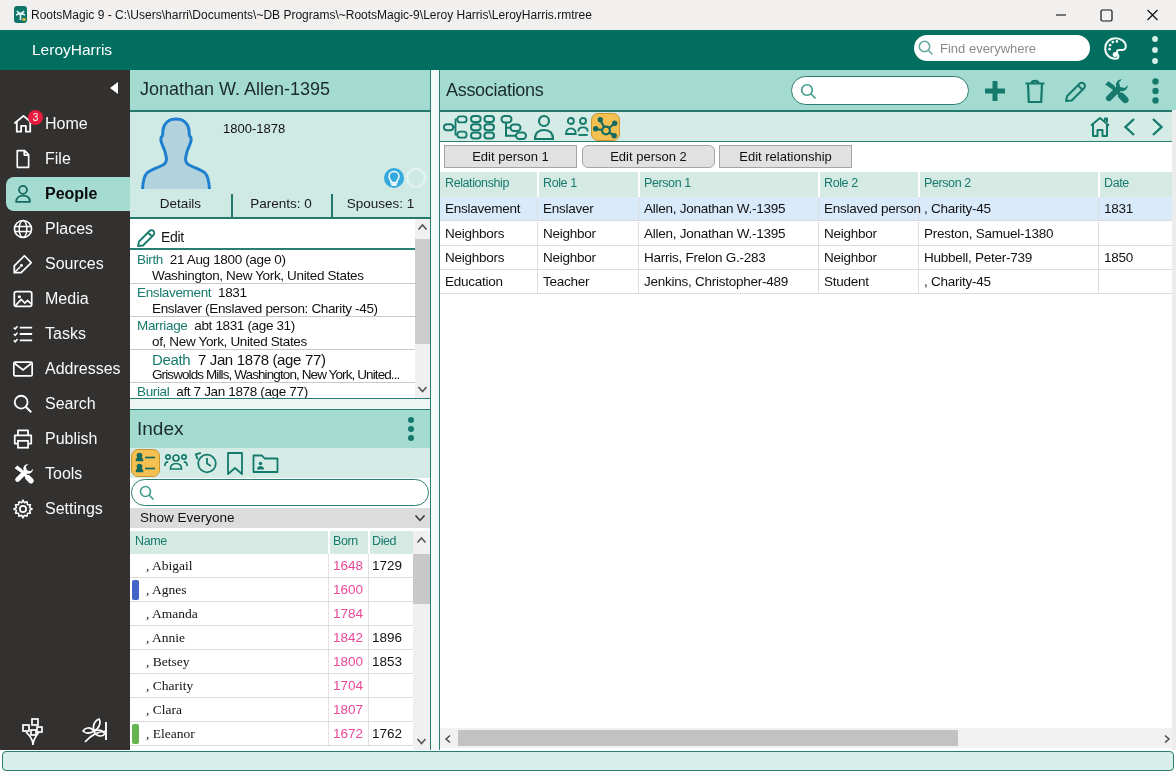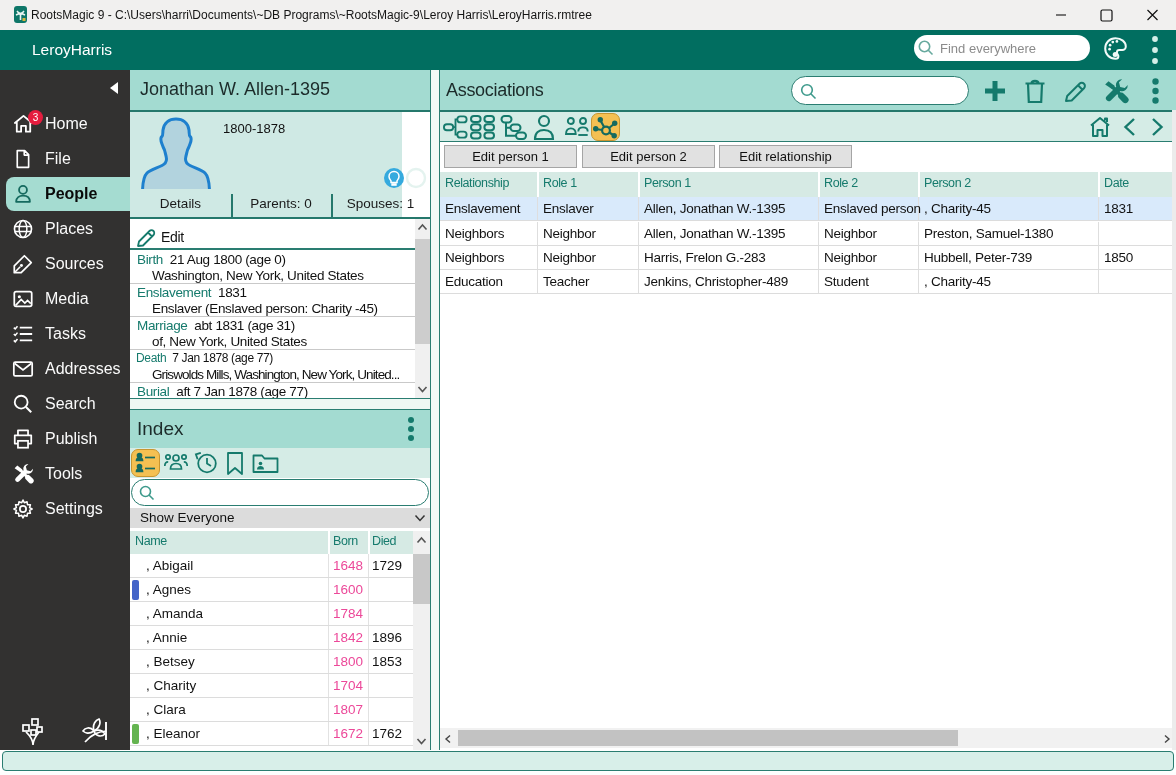--- a/index.html
+++ b/index.html
@@ -15,21 +15,21 @@
 #findtext{left:940px;top:11px;font-size:13px;color:#8b8b8b;}
 
 #sidebar{left:0;top:70px;width:130px;height:680px;background:#323130;}
 .nav{left:0;width:130px;height:35px;}
 .nav .lbl{position:absolute;left:45px;top:50%;transform:translateY(-50%);font-size:16px;color:#fafafa;}
 .nav svg{position:absolute;left:12px;top:50%;transform:translateY(-50%);}
 #selpill{left:6px;top:107px;width:124px;height:34px;background:#a5dcd1;border-radius:8px 0 0 8px;}
 
 #midhead{left:130px;top:70px;width:300px;height:42px;background:#a3dbd1;border-bottom:2px solid #25786c;box-sizing:border-box;}
 #midname{left:140px;top:80px;font-size:18px;color:#1c2b2a;}
-#midbody{left:130px;top:112px;width:272px;height:107px;background:#cfe9e4;}
+#midbody{left:130px;top:112px;width:300px;height:107px;background:#cfe9e4;}
 #tabline{left:130px;top:217px;width:300px;height:2px;background:#25786c;}
 #facts{left:130px;top:219px;width:300px;height:179px;background:#fff;overflow:hidden;white-space:nowrap;letter-spacing:-0.35px;}
 #splitrow{left:130px;top:398px;width:300px;height:12px;background:#eef7f3;border-top:1.5px solid #2a7d71;border-bottom:1.5px solid #2a7d71;box-sizing:border-box;}
 
 #idxhead{left:130px;top:410px;width:300px;height:38px;background:#a3dbd1;}
 #idxbar{left:130px;top:448px;width:300px;height:30px;background:#d5ece6;}
 #idxsearch{left:131px;top:479px;width:298px;height:27px;background:#fff;border:1.5px solid #2a7d71;border-radius:14px;}
 #idxdrop{left:130px;top:508px;width:300px;height:20px;background:#dcdcdc;}
 #idxtablehead{left:130px;top:531px;width:283px;height:23px;background:#d6eae4;}
 #idxrows{left:130px;top:554px;width:283px;height:196px;background:#fff;}
@@ -46,21 +46,21 @@
 .rprow{left:440px;width:732px;height:24px;background:#fff;border-bottom:1px solid #dcdcdc;}
 .hcell{position:absolute;top:4px;font-size:12.5px;letter-spacing:-0.4px;color:#157a6c;}
 .rcell{position:absolute;top:4px;font-size:13.5px;letter-spacing:-0.25px;color:#121212;}
 #hscroll{left:440px;top:728px;width:736px;height:20px;background:#f1f1f1;}
 #rightedge{left:1172px;top:110px;width:4px;height:640px;background:#ececec;}
 
 #statusbar{left:2px;top:751px;width:1172px;height:20px;background:#d8efe9;border:1.5px solid #2a7d71;border-radius:4px;}
 #bottomsliver{left:0;top:772px;width:1176px;height:3px;background:#fdfdfd;}
 .teal{color:#157a6c;}
 .irow{position:relative;width:283px;height:24px;border-bottom:1px solid #dcdcdc;background:#fff;}
-.irow .nm{position:absolute;left:16px;top:4px;font-size:13.5px;color:#121212;}
+.irow .nm{position:absolute;left:16px;top:4px;font-size:13.5px;color:#121212;font-family:Liberation Serif, serif;}
 .irow .bn{position:absolute;left:203px;top:4px;font-size:13.5px;color:#ec4899;}
 .irow .dd{position:absolute;left:242px;top:4px;font-size:13.5px;color:#121212;}
 .irow .tag{position:absolute;left:2px;top:2px;width:7px;height:20px;border-radius:2px;}
 .irow:before{content:"";position:absolute;left:198px;top:0;width:1px;height:23px;background:#e2e2e2;}
 .irow:after{content:"";position:absolute;left:238px;top:0;width:1px;height:23px;background:#e2e2e2;}
 .vsep{position:absolute;top:0;width:2px;height:25px;background:#fff;}
 .rprow .vsep2{position:absolute;top:0;width:1px;height:23px;background:#dedede;}
 </style>
 </head>
 <body>
@@ -243,21 +243,21 @@
   <div class="abs" style="left:0;top:29px;width:285px;height:1.5px;background:#2a7d71"></div>
   <div class="abs" style="left:7px;top:33px;font-size:13.5px"><span class="teal">Birth</span>&nbsp; <span style="color:#111">21 Aug 1800 (age 0)</span></div>
   <div class="abs" style="left:22px;top:49px;font-size:13.5px;color:#111">Washington, New York, United States</div>
   <div class="abs" style="left:0;top:64px;width:285px;height:1px;background:#c9c9c9"></div>
   <div class="abs" style="left:7px;top:66px;font-size:13.5px"><span class="teal">Enslavement</span>&nbsp; <span style="color:#111">1831</span></div>
   <div class="abs" style="left:22px;top:82px;font-size:13.5px;color:#111">Enslaver (Enslaved person: Charity -45)</div>
   <div class="abs" style="left:0;top:97px;width:285px;height:1px;background:#c9c9c9"></div>
   <div class="abs" style="left:7px;top:99px;font-size:13.5px"><span class="teal">Marriage</span>&nbsp; <span style="color:#111">abt 1831 (age 31)</span></div>
   <div class="abs" style="left:22px;top:115px;font-size:13.5px;color:#111">of, New York, United States</div>
   <div class="abs" style="left:0;top:130px;width:285px;height:1px;background:#c9c9c9"></div>
-  <div class="abs" style="left:6px;top:132px;font-size:12px"><span class="teal">Death</span>&nbsp; <span style="color:#111">7 Jan 1878 (age 77)</span></div>
+  <div class="abs" style="left:22px;top:132px;font-size:15px"><span class="teal">Death</span>&nbsp; <span style="color:#111">7 Jan 1878 (age 77)</span></div>
   <div class="abs" style="left:22px;top:148px;font-size:13.5px;color:#111;letter-spacing:-0.9px">Griswolds Mills, Washington, New York, United...</div>
   <div class="abs" style="left:0;top:163px;width:285px;height:1px;background:#c9c9c9"></div>
   <div class="abs" style="left:7px;top:165px;font-size:13.5px"><span class="teal">Burial</span>&nbsp; <span style="color:#111">aft 7 Jan 1878 (age 77)</span></div>
   <div class="abs" style="left:285px;top:0;width:15px;height:179px;background:#f0f0f0"></div>
   <svg class="abs" style="left:287px;top:4px" width="11" height="9" viewBox="0 0 11 9">
       <path d="M1.5 6.5 L5.5 2 L9.5 6.5" fill="none" stroke="#555" stroke-width="1.6"></path>
     </svg>
   <div class="abs" style="left:285px;top:20px;width:15px;height:105px;background:#cdcdcd"></div>
   <svg class="abs" style="left:287px;top:166px" width="11" height="9" viewBox="0 0 11 9">
       <path d="M1.5 2 L5.5 6.5 L9.5 2" fill="none" stroke="#555" stroke-width="1.6"></path>
@@ -474,21 +474,21 @@
     </svg>
   <svg class="abs" style="left:683px;top:5px" width="13" height="20" viewBox="0 0 13 20">
       <path d="M11 2 L2.5 10 L11 18" fill="none" stroke="#157a6c" stroke-width="2.4"></path>
     </svg>
   <svg class="abs" style="left:711px;top:5px" width="13" height="20" viewBox="0 0 13 20">
       <path d="M2 2 L10.5 10 L2 18" fill="none" stroke="#157a6c" stroke-width="2.4"></path>
     </svg>
 </div>
 <div class="abs" id="rpwhite"></div>
 <div class="abs ebtn" style="left:444px;">Edit person 1</div>
-<div class="abs ebtn" style="left:582px;">Edit person 2</div>
+<div class="abs ebtn" style="left:582px;border-radius:6px;">Edit person 2</div>
 <div class="abs ebtn" style="left:719px;">Edit relationship</div>
 <div class="abs" id="rptablehead">
   <div class="hcell" style="left:5px">Relationship</div>
   <div class="hcell" style="left:103px">Role 1</div>
   <div class="hcell" style="left:204px">Person 1</div>
   <div class="hcell" style="left:384px">Role 2</div>
   <div class="hcell" style="left:484px">Person 2</div>
   <div class="hcell" style="left:664px">Date</div>
   <div class="vsep" style="left:97px"></div>
     <div class="vsep" style="left:198px"></div>

